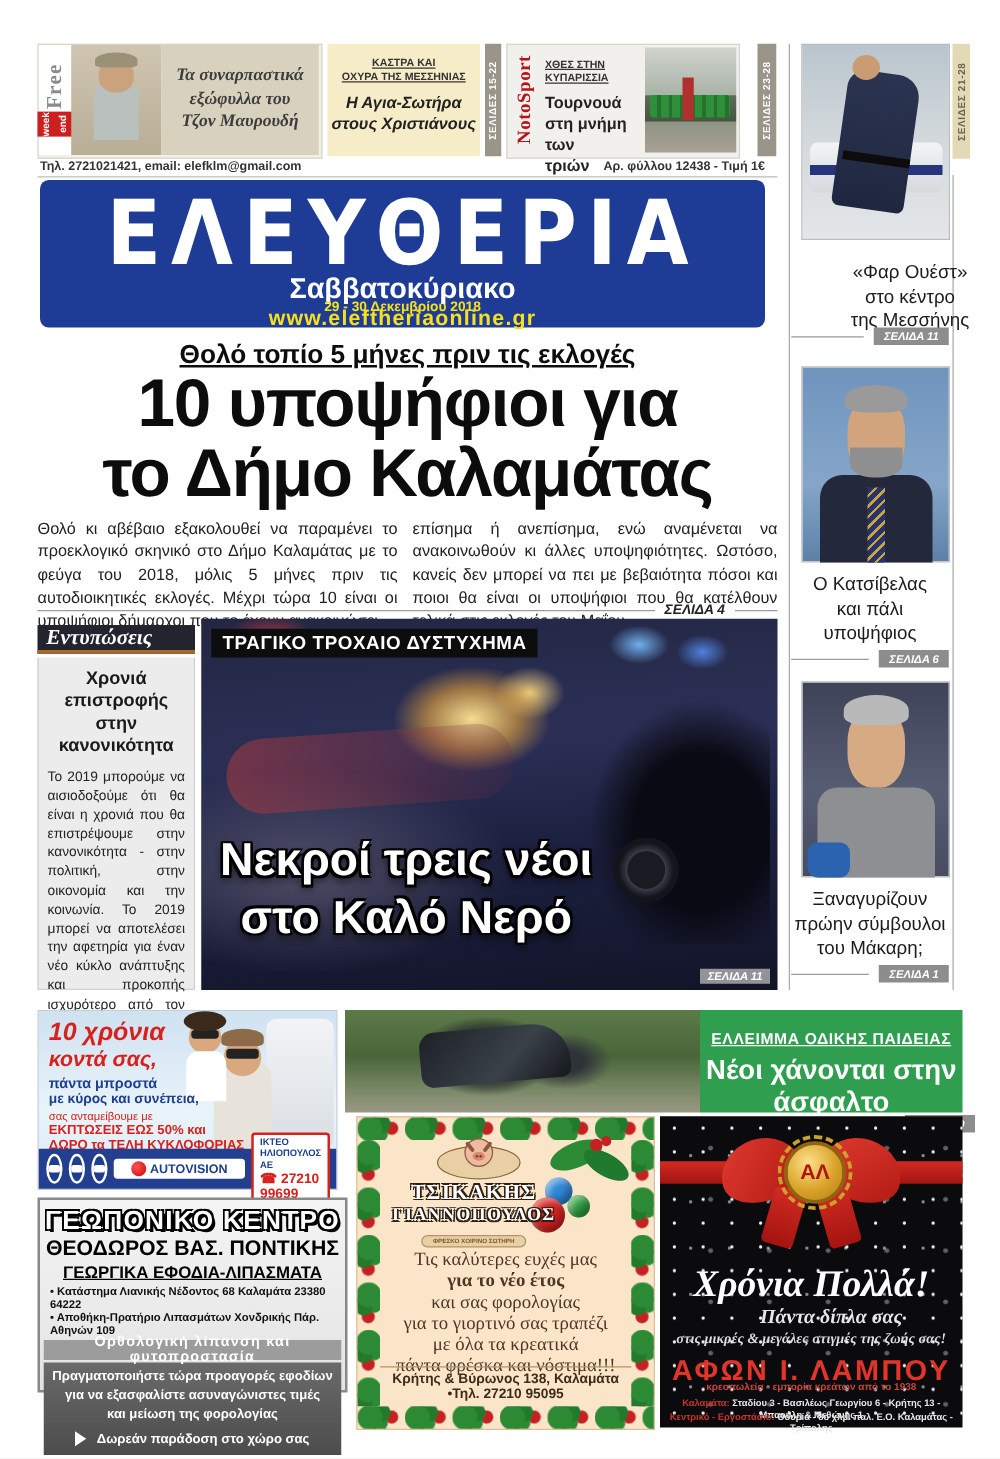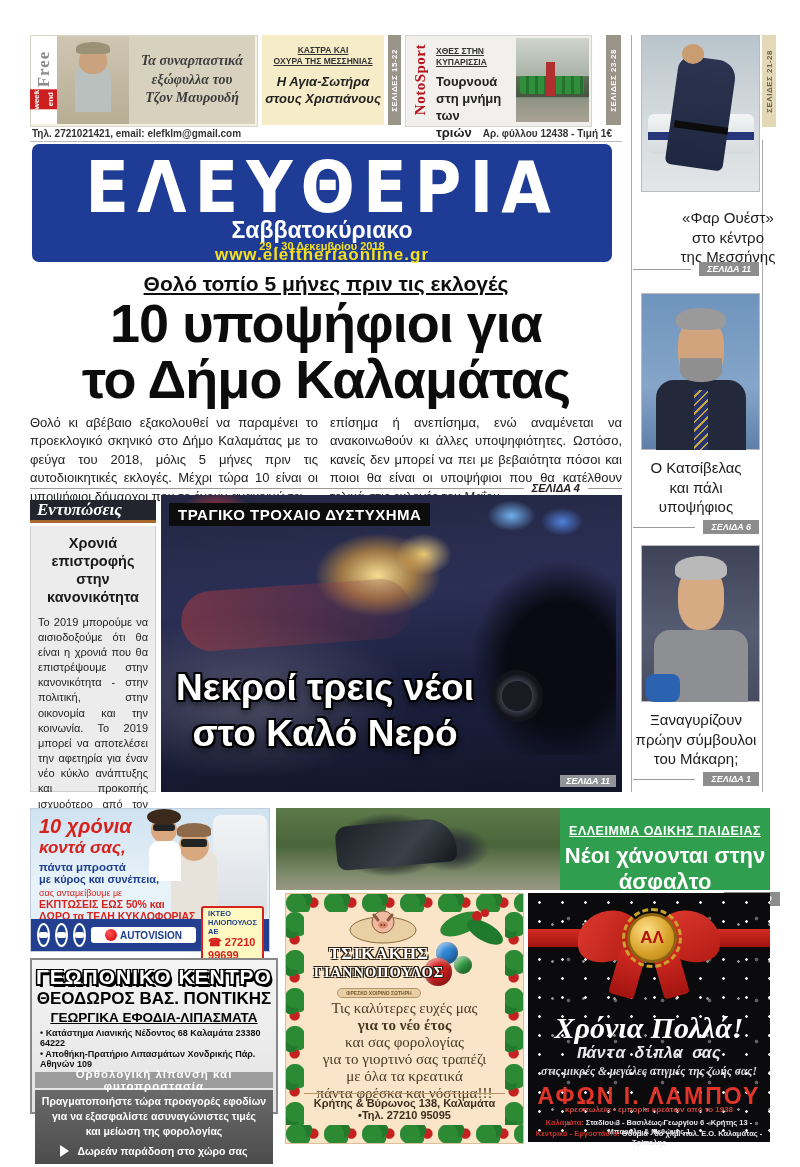--- a/index.html
+++ b/index.html
@@ -79,21 +79,21 @@
 
   
   .av-ad{background:linear-gradient(180deg,#cfe2f0 0%,#e9f3fa 55%,#dcebf5 100%);border:1px solid #c3cedd;}
   .av-red{color:#d8211c;}
   .av-blue{color:#1d3e8f;}
   .av-bar{background:#22408f;display:flex;align-items:center;}
   .av-circle{width:20px;height:20px;border-radius:50%;border:2px solid #fff;background:#1d3e8f;
              display:flex;align-items:center;justify-content:center;}
   .av-circle span{display:block;width:9px;height:6px;background:#fff;border-radius:2px;}
   .av-panel{background:#fff;border-radius:3px;display:flex;align-items:center;gap:3px;padding:2px 14px;}
-  .av-phonebox{background:#fef9c3;border:2px solid #d8211c;border-radius:3px;padding:1px 5px;line-height:1.1;}
+  .av-phonebox{background:#ffffff;border:2px solid #d8211c;border-radius:3px;padding:1px 5px;line-height:1.1;}
 
   
   .geo-ad{background:linear-gradient(180deg,#f4f4f4,#e3e3e3);border:2px solid #888;}
   .geo-title{font:900 21px "Liberation Sans",sans-serif;color:#fff;letter-spacing:1px;
      text-shadow:-1.5px -1.5px 0 #000,1.5px -1.5px 0 #000,-1.5px 1.5px 0 #000,1.5px 1.5px 0 #000,2.5px 2.5px 0 #000;}
   .geo-name{font:bold 17px "Liberation Sans",sans-serif;color:#000;}
   .geo-sub{font:bold 13.5px "Liberation Sans",sans-serif;color:#000;text-decoration:underline;}
   .geo-bullet{font:bold 9px "Liberation Sans",sans-serif;color:#111;}
   .geo-bar{background:#9c9c9c;color:#fff;font:bold 11.5px "Liberation Sans",sans-serif;
            display:flex;align-items:center;justify-content:center;letter-spacing:1px;}
@@ -425,21 +425,21 @@
     <div class="abs lam-band" style="left:0;top:36px;width:242px;height:18px;"></div>
     <div class="abs lam-loop" style="left:48px;top:18px;width:66px;height:50px;transform:rotate(-18deg);"></div>
     <div class="abs lam-loop" style="left:128px;top:18px;width:66px;height:50px;transform:rotate(18deg);"></div>
     <div class="abs lam-band" style="left:86px;top:58px;width:26px;height:46px;transform:rotate(16deg);border-radius:4px;"></div>
     <div class="abs lam-band" style="left:130px;top:58px;width:26px;height:46px;transform:rotate(-16deg);border-radius:4px;"></div>
     <div class="abs lam-medal" style="left:99px;top:20px;width:44px;height:44px;">
       <span>ΑΛ</span>
     </div>
 
     <div class="abs lam-script ctr" style="left:0;top:118px;width:242px;">Χρόνια Πολλά!</div>
-    <div class="abs lam-sub ctr" style="left:0;top:152px;width:242px;font-family:Liberation Mono, monospace;">Πάντα δίπλα σας</div>
+    <div class="abs lam-sub ctr" style="left:16px;top:152px;width:242px;">Πάντα δίπλα σας</div>
     <div class="abs lam-sub2 ctr" style="left:0;top:172px;width:242px;">στις μικρές &amp; μεγάλες στιγμές της ζωής σας!</div>
     <div class="abs lam-brand ctr" style="left:0;top:190px;width:242px;">ΑΦΩΝ Ι. ΛΑΜΠΟΥ</div>
     <div class="abs lam-tag ctr" style="left:0;top:212px;width:242px;">κρεοπωλεία - εμπορία κρεάτων από το 1938</div>
     <div class="abs lam-addr ctr" style="left:0;top:225px;width:242px;">
       <b>Καλαμάτα:</b>
       <span>Σταδίου 3 - Βασιλέως Γεωργίου 6 - Κρήτης 13 - Μπαούλη &amp; Μεθώνης 1</span>
     </div>
     <div class="abs lam-addr ctr" style="left:0;top:236px;width:242px;">
       <b>Κεντρικό - Εργοστάσιο:</b>
       <span>Θουρία - 8ο χλμ. παλ. Ε.Ο. Καλαμάτας - Τρίπολης</span>

